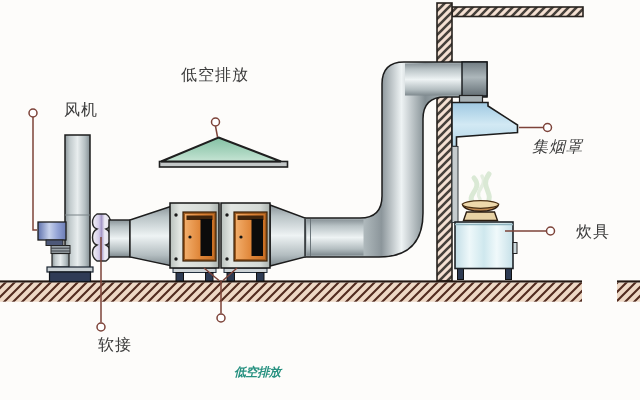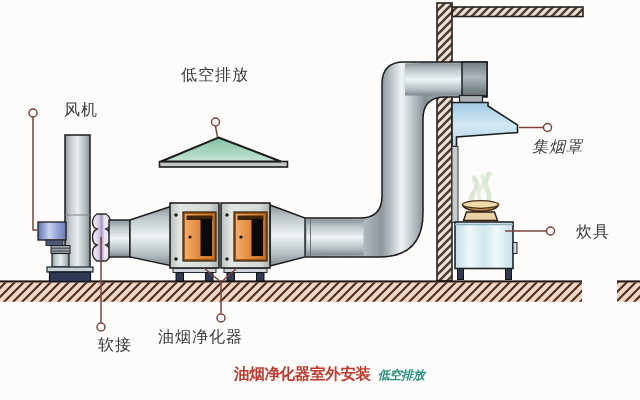--- a/index.html
+++ b/index.html
@@ -235,20 +235,18 @@
       <circle cx="221" cy="318" r="4" fill="#fff"></circle>
     </g>
   </g>
 </svg>
 
 <div class="lbl" style="left:64px;top:84px;margin-top:17px;">风机</div>
 <div class="lbl" style="left:181px;top:66px;">低空排放</div>
 <div class="lbl" style="left:532px;top:138px;font-style:italic;">集烟罩</div>
 <div class="lbl" style="left:562px;top:223px;margin-left:14px;">炊具</div>
 <div class="lbl" style="left:98px;top:336px;">软接</div>
-<div class="lbl" style="left:158px;top:328px;">油烟净化器</div>
 
 <div id="title-row">
-  <span id="title-main">油烟净化器室外安装</span>
   <span id="title-sub">低空排放</span>
 </div>
 
 </div>
 
 </body></html>

